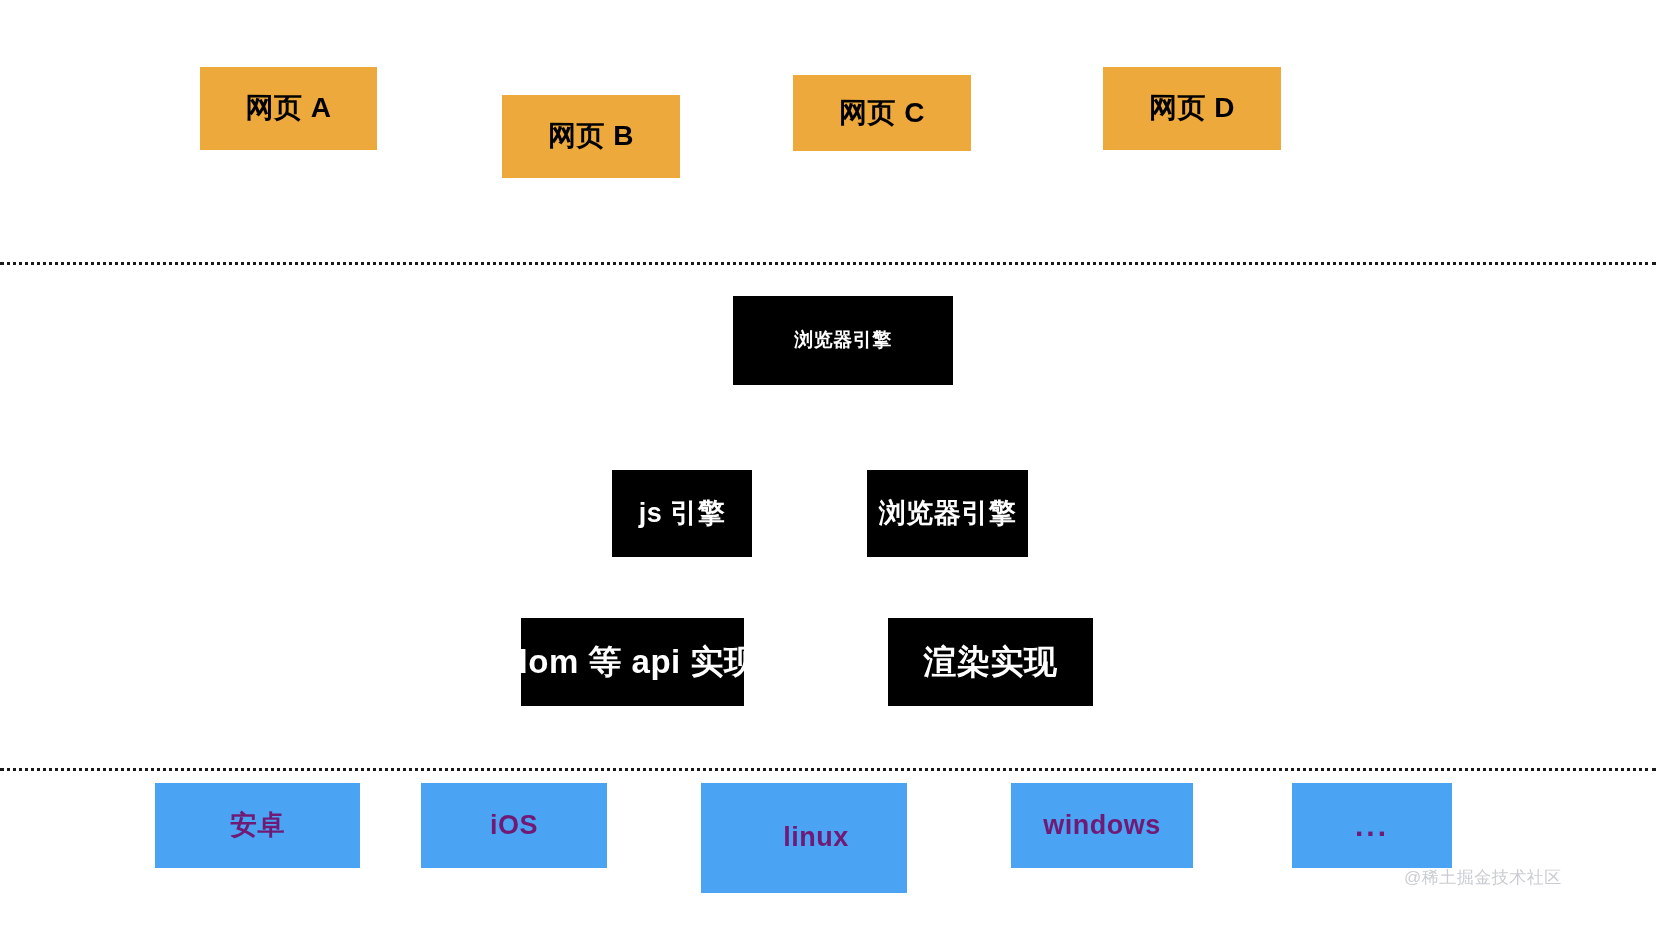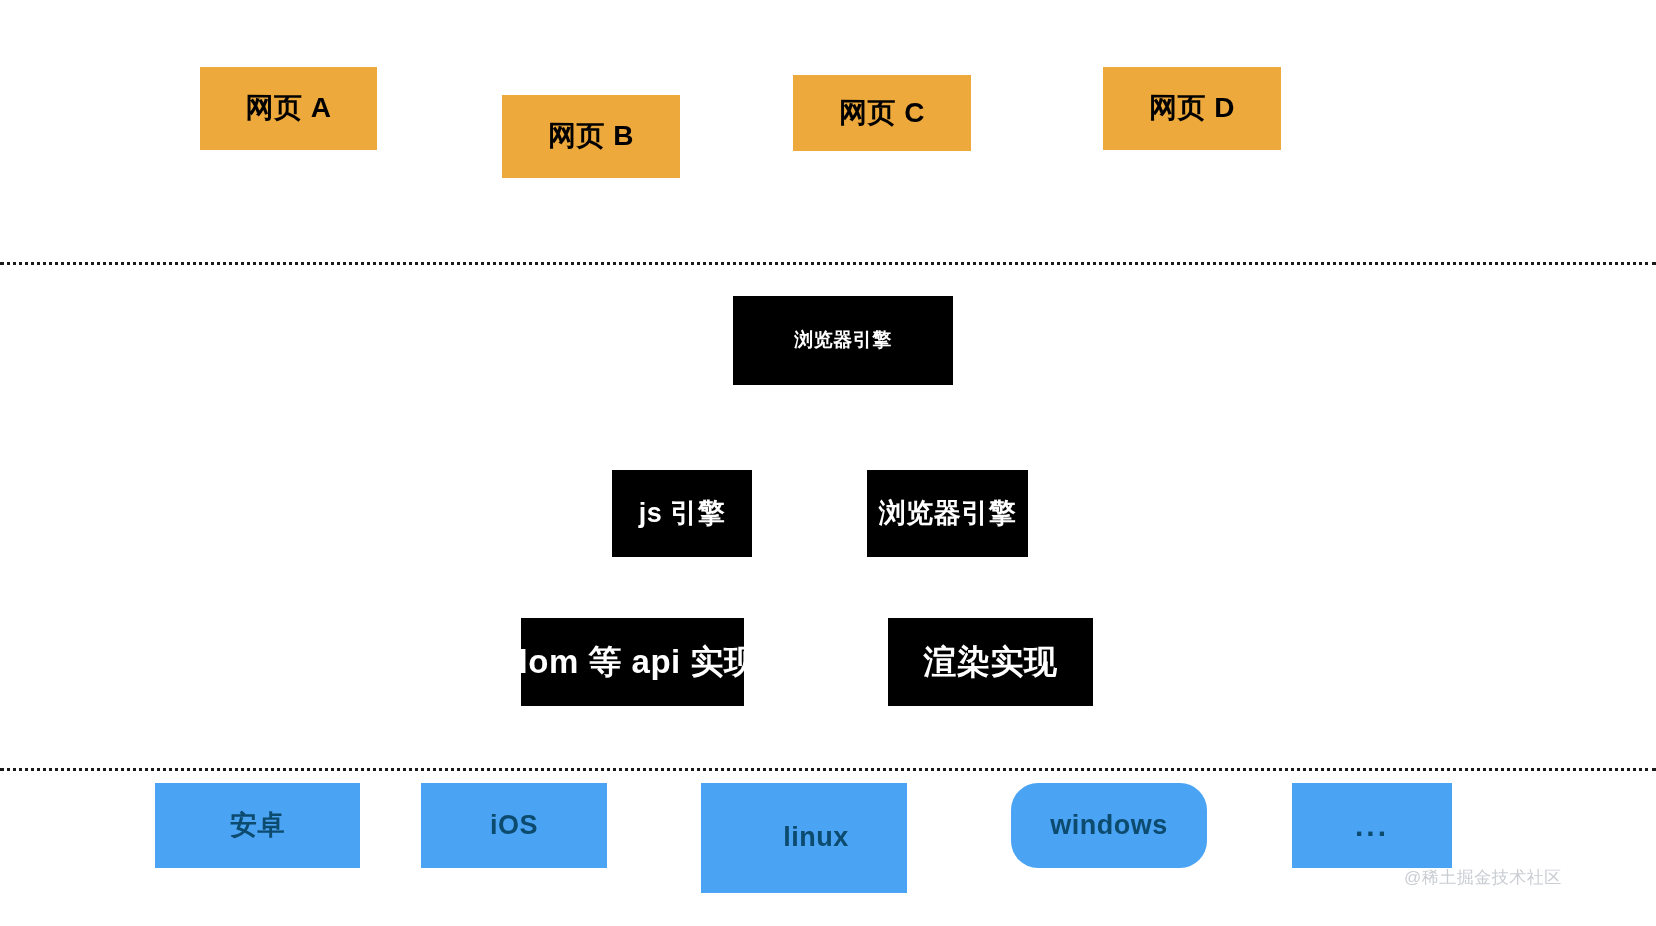--- a/index.html
+++ b/index.html
@@ -45,21 +45,21 @@
     background: #000000;
     color: #ffffff;
   }
   .box-engine.lvl-1 { font-size: 19px; }
   .box-engine.lvl-2 { font-size: 27px; }
   .box-engine.lvl-3 { font-size: 33px; }
 
   
   .box-os {
     background: #4aa3f3;
-    color: #0c4a6e;
+    color: #701a75;
     font-size: 27px;
   }
   .box-os.ellipsis { font-size: 30px; letter-spacing: 3px; }
 
   
   .divider {
     position: absolute;
     left: 0;
     width: 1656px;
     height: 0;
@@ -126,21 +126,21 @@
   </div>
 
   <div class="box box-os" style="left:421px; top:783px; width:186px; height:85px;">
     <span>iOS</span>
   </div>
 
   <div class="box box-os" style="left:701px; top:783px; width:206px; height:110px;padding-left:24px;">
     <span>linux</span>
   </div>
 
-  <div class="box box-os" style="left:1011px; top:783px; width:196px; height:85px;border-radius:27px;">
+  <div class="box box-os" style="left:1011px; top:783px; width:182px; height:85px;">
     <span>windows</span>
   </div>
 
   <div class="box box-os ellipsis" style="left:1292px; top:783px; width:160px; height:85px;">
     <span>...</span>
   </div>
 
   <div class="watermark" style="left:1404px; top:866px;">
     <span>@稀土掘金技术社区</span>
   </div>

